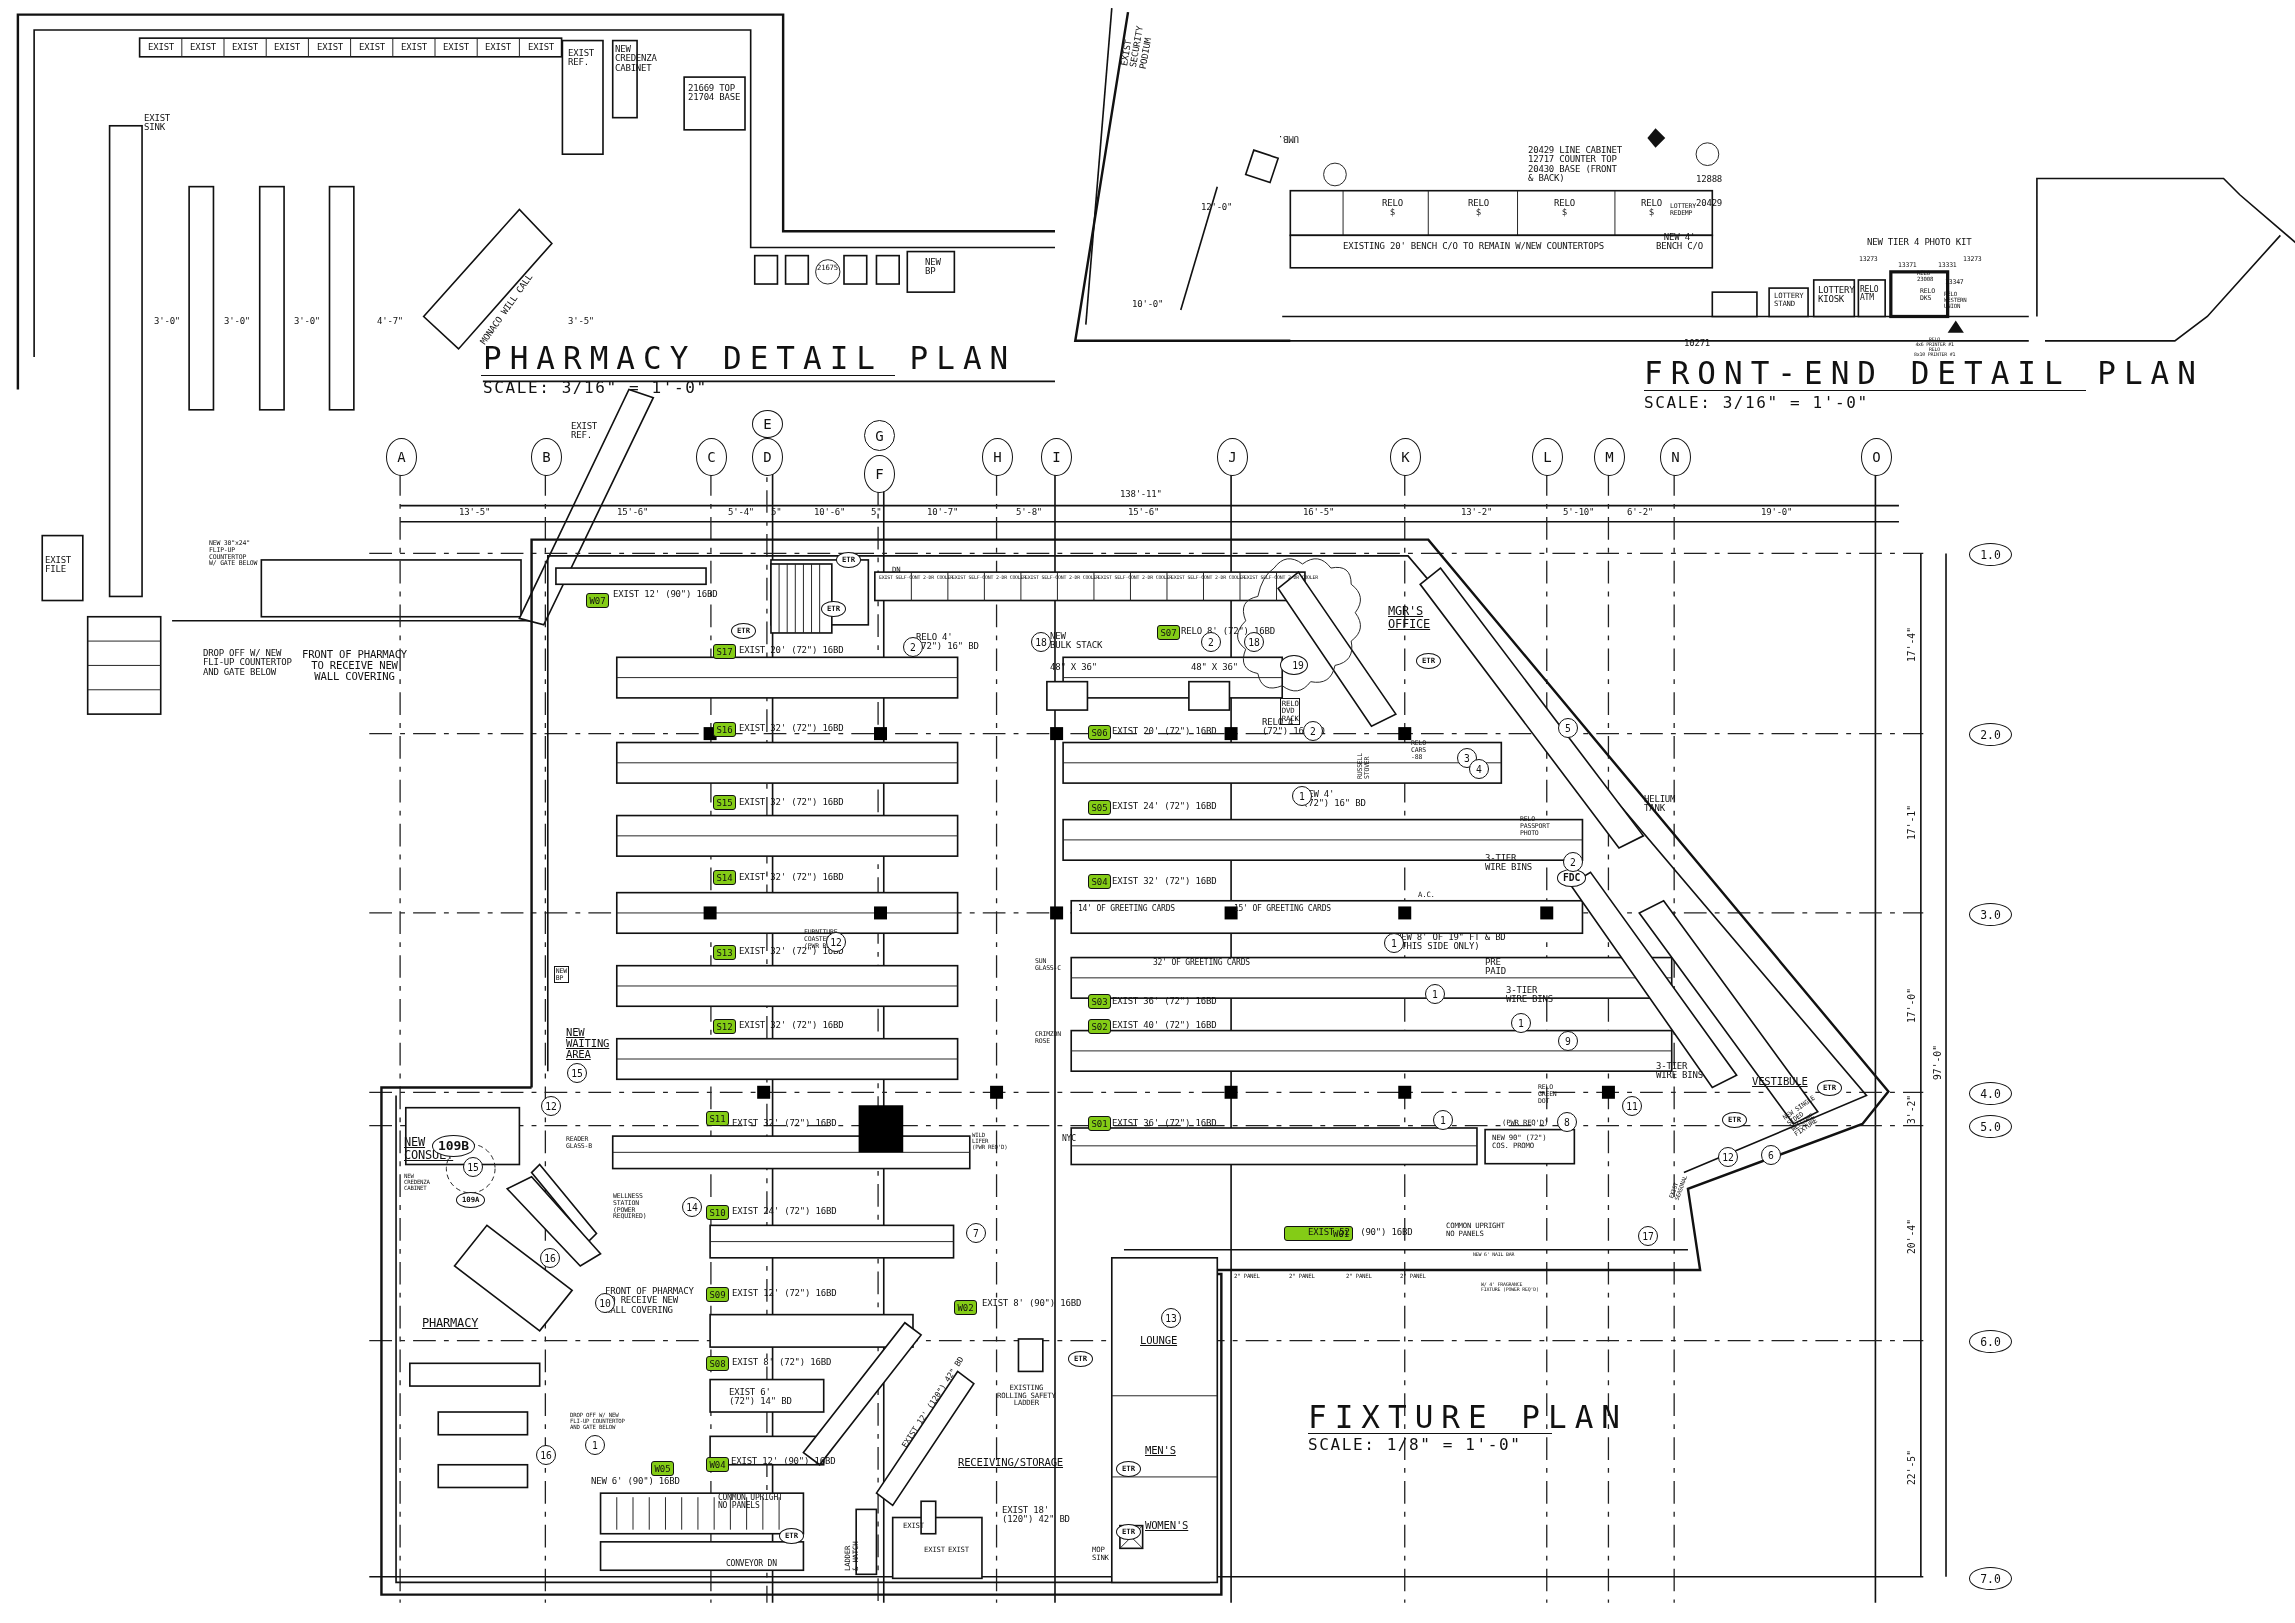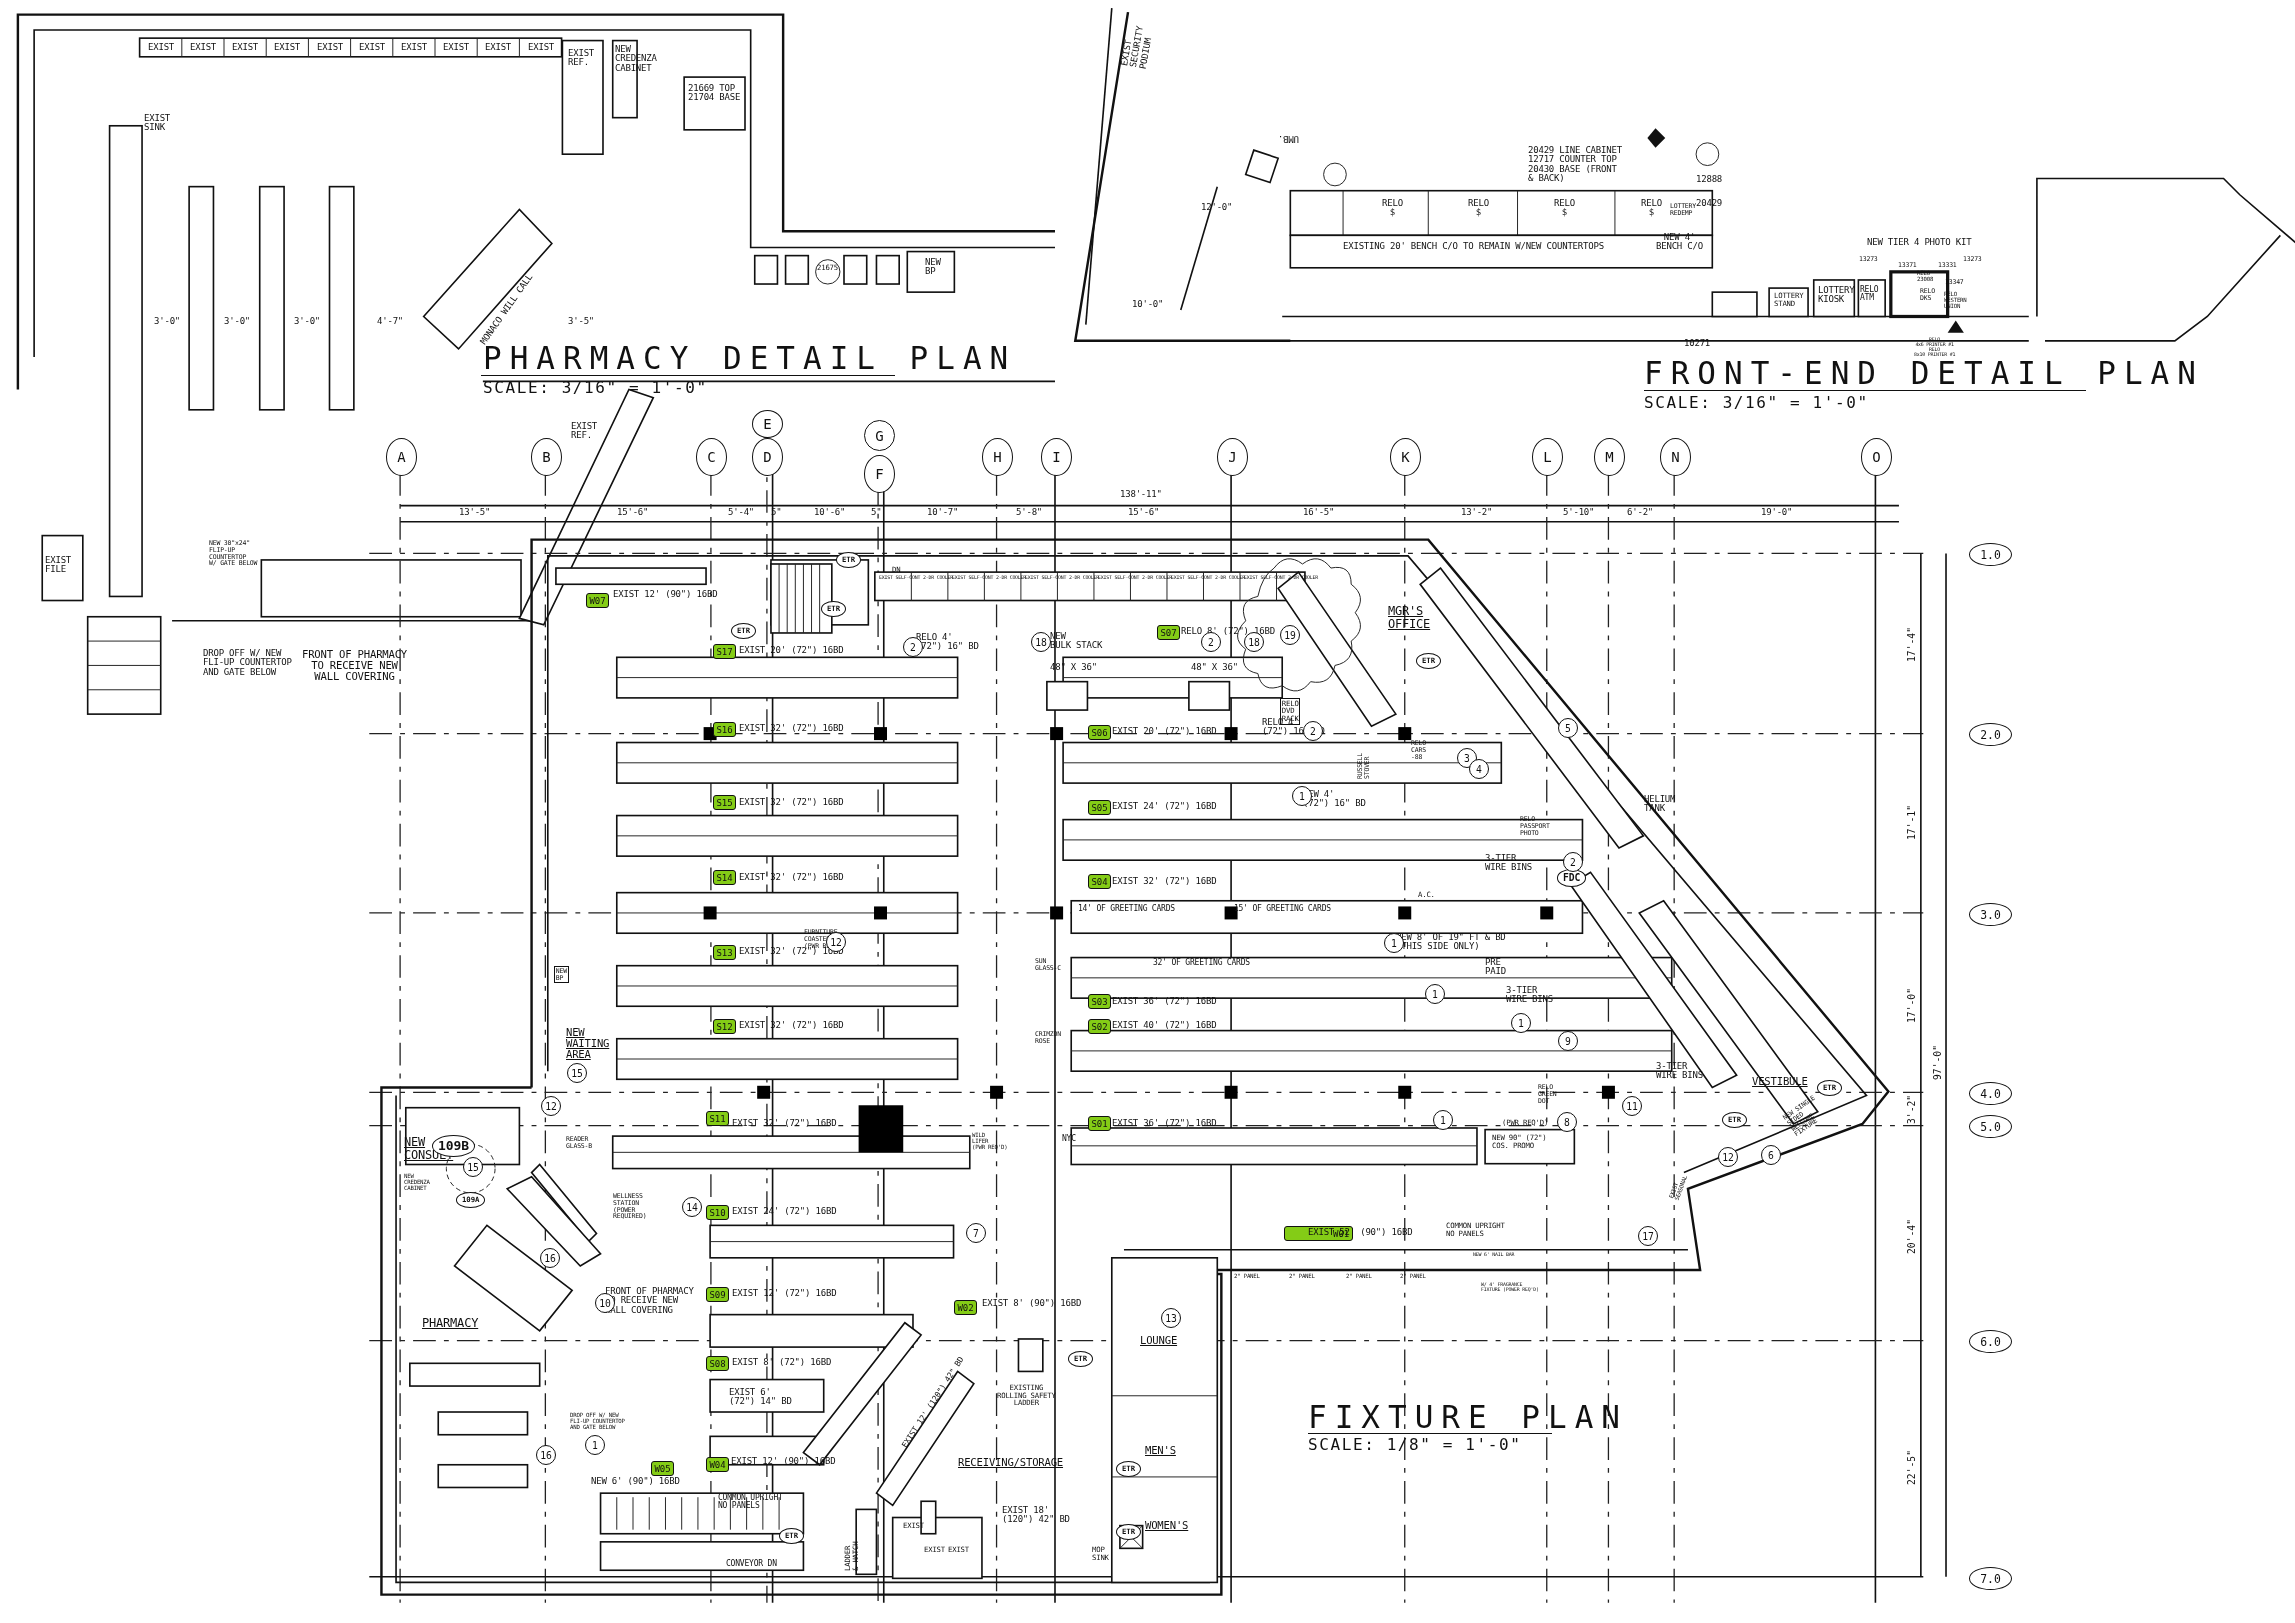--- a/index.html
+++ b/index.html
@@ -604,21 +604,21 @@
   <div class="tag" style="left:1068px;top:1351px;font-size:7.3px;">ETR</div>
   <div class="tag" style="left:1116px;top:1461px;font-size:7.3px;">ETR</div>
   <div class="tag" style="left:1116px;top:1524px;font-size:7.3px;">ETR</div>
   <div class="tag" style="left:779px;top:1528px;font-size:7.3px;">ETR</div>
   <div class="t s" style="left:847px;top:566px;font-size:7.3px;padding-left:45px;">DN</div>
 
   <div class="num" style="left:903px;top:637px;">2</div>
   <div class="num" style="left:1031px;top:632px;">18</div>
   <div class="num" style="left:1201px;top:632px;">2</div>
   <div class="num" style="left:1244px;top:632px;">18</div>
-  <div class="num" style="left:1280px;top:625px;">19</div>
+  <div class="num" style="left:1280px;top:655px;padding-left:8px;">19</div>
   <div class="num" style="left:1303px;top:721px;">2</div>
   <div class="num" style="left:1292px;top:786px;">1</div>
   <div class="num" style="left:1384px;top:933px;">1</div>
   <div class="num" style="left:1425px;top:984px;">1</div>
   <div class="num" style="left:1511px;top:1013px;">1</div>
   <div class="num" style="left:1558px;top:1031px;">9</div>
   <div class="num" style="left:1433px;top:1110px;">1</div>
   <div class="num" style="left:1557px;top:1112px;">8</div>
   <div class="num" style="left:1622px;top:1096px;">11</div>
   <div class="num" style="left:1718px;top:1147px;">12</div>

